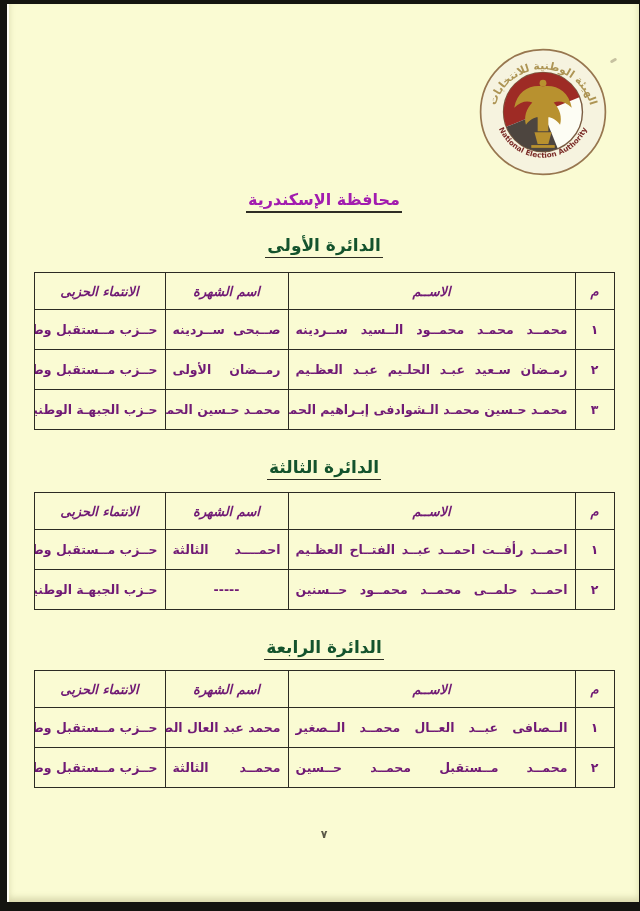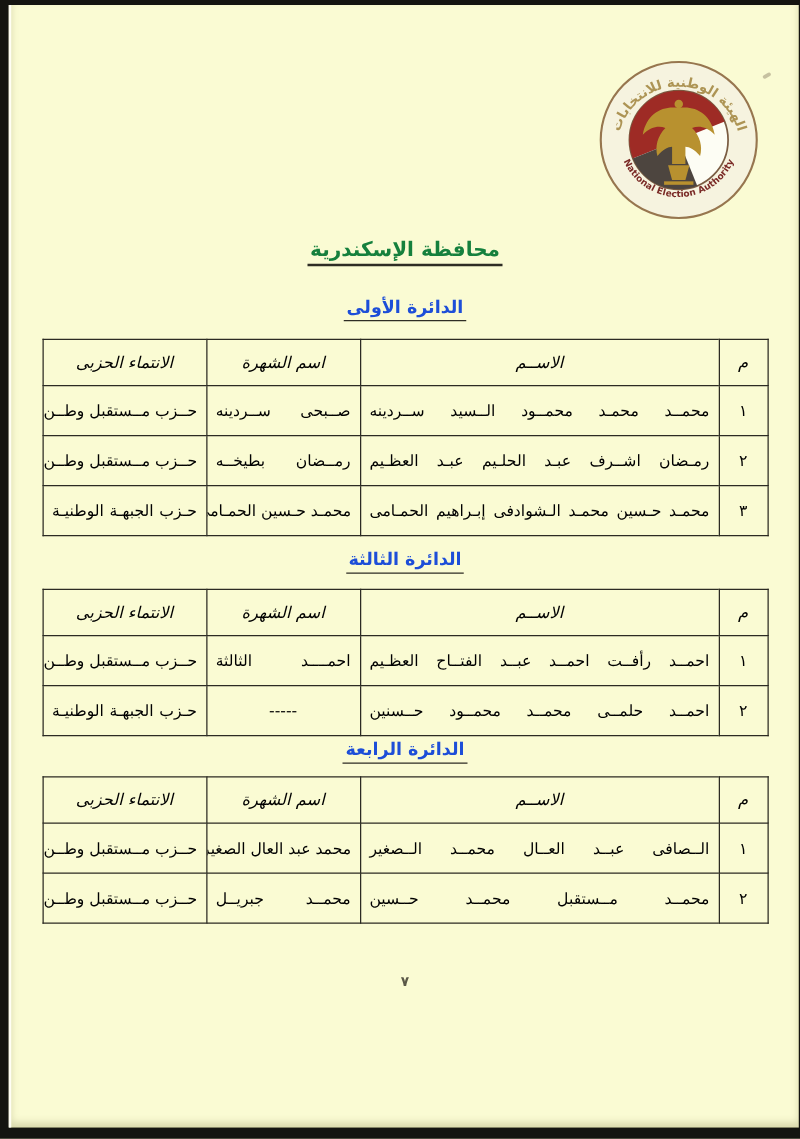--- a/index.html
+++ b/index.html
@@ -20,42 +20,42 @@
   
   .seal{position:absolute;top:44px;left:470px;width:128px;height:128px;}
   .stray-mark{
     position:absolute;top:55px;left:601px;width:7px;height:3px;
     background:#b9b393;transform:rotate(-30deg);border-radius:2px;opacity:.8;
   }
 
   
   .gov-title{padding-top:186px;text-align:center;}
   .gov-title span{
-    display:inline-block;font-size:16px;font-weight:bold;color:#15803d;
+    display:inline-block;font-size:16px;font-weight:bold;color:#a21caf;
     border-bottom:2px solid #2e2d24;padding:0 2px 2px 2px;
   }
   .district-heading{text-align:center;}
   .district-heading span{
-    display:inline-block;font-size:14px;font-weight:bold;color:#1d4ed8;
+    display:inline-block;font-size:17px;font-weight:bold;color:#14532d;
     border-bottom:1.8px solid #2e2d24;padding:0 2px 2px 2px;
   }
   .s0 .district-heading{margin-top:22px;}
-  .s1 .district-heading{margin-top:8px;}
-  .s2 .district-heading{}
+  .s1 .district-heading{margin-top:27px;}
+  .s2 .district-heading{margin-top:27px;}
   .s0 table{margin-top:14px;}
   .s1 table{margin-top:12px;}
   .s2 table{margin-top:10px;}
 
   
   table{
     width:568px;margin-left:auto;margin-right:auto;
     border-collapse:collapse;direction:rtl;table-layout:fixed;
   }
   th,td{
-    border:1.7px solid #2c2b23;color:#000000;font-weight:normal;
+    border:1.7px solid #2c2b23;color:#701a75;font-weight:bold;
     white-space:nowrap;overflow:hidden;
   }
   th{height:34px;font-size:13px;text-align:center;font-style:italic;}
   td{height:37px;font-size:12.5px;}
   .c-num{width:36px;text-align:center;}
   .c-name{width:284px;margin-left:45px;}
   .c-nick{width:120px;}
   .c-party{width:128px;}
   td.c-name,td.c-nick,td.c-party{
     padding:0 7px;text-align:justify;text-align-last:justify;
@@ -119,22 +119,22 @@
         </thead>
         <tbody>
           <tr>
             <td class="c-num">١</td>
             <td class="c-name">محمــد محمـد محمــود الــسيد ســردينه</td>
             <td class="c-nick">صــبحى ســردينه</td>
             <td class="c-party">حــزب مــستقبل وطــن</td>
           </tr>
           <tr>
             <td class="c-num">٢</td>
-            <td class="c-name">رمـضان اشــرف عبـد الحلـيم عبـد العظـيم</td>
-            <td class="c-nick">رمــضان بطيخــه</td>
+            <td class="c-name">رمـضان سـعيد عبـد الحلـيم عبـد العظـيم</td>
+            <td class="c-nick">رمــضان الأولى</td>
             <td class="c-party">حــزب مــستقبل وطــن</td>
           </tr>
           <tr>
             <td class="c-num">٣</td>
             <td class="c-name">محمـد حـسين محمـد الـشوادفى إبـراهيم الحمـامى</td>
             <td class="c-nick">محمـد حـسين الحمـامى</td>
             <td class="c-party">حـزب الجبهـة الوطنيـة</td>
           </tr>
         </tbody>
       </table>
@@ -186,21 +186,21 @@
         <tbody>
           <tr>
             <td class="c-num">١</td>
             <td class="c-name">الــصافى عبــد العــال محمــد الــصغير</td>
             <td class="c-nick">محمد عبد العال الصغير</td>
             <td class="c-party">حــزب مــستقبل وطــن</td>
           </tr>
           <tr>
             <td class="c-num">٢</td>
             <td class="c-name">محمــد مــستقبل محمــد حــسين</td>
-            <td class="c-nick">محمــد جبريــل</td>
+            <td class="c-nick">محمــد الثالثة</td>
             <td class="c-party">حــزب مــستقبل وطــن</td>
           </tr>
         </tbody>
       </table>
     </div>
 
     <div class="page-num">٧</div>
 
   </div>
 </div>

